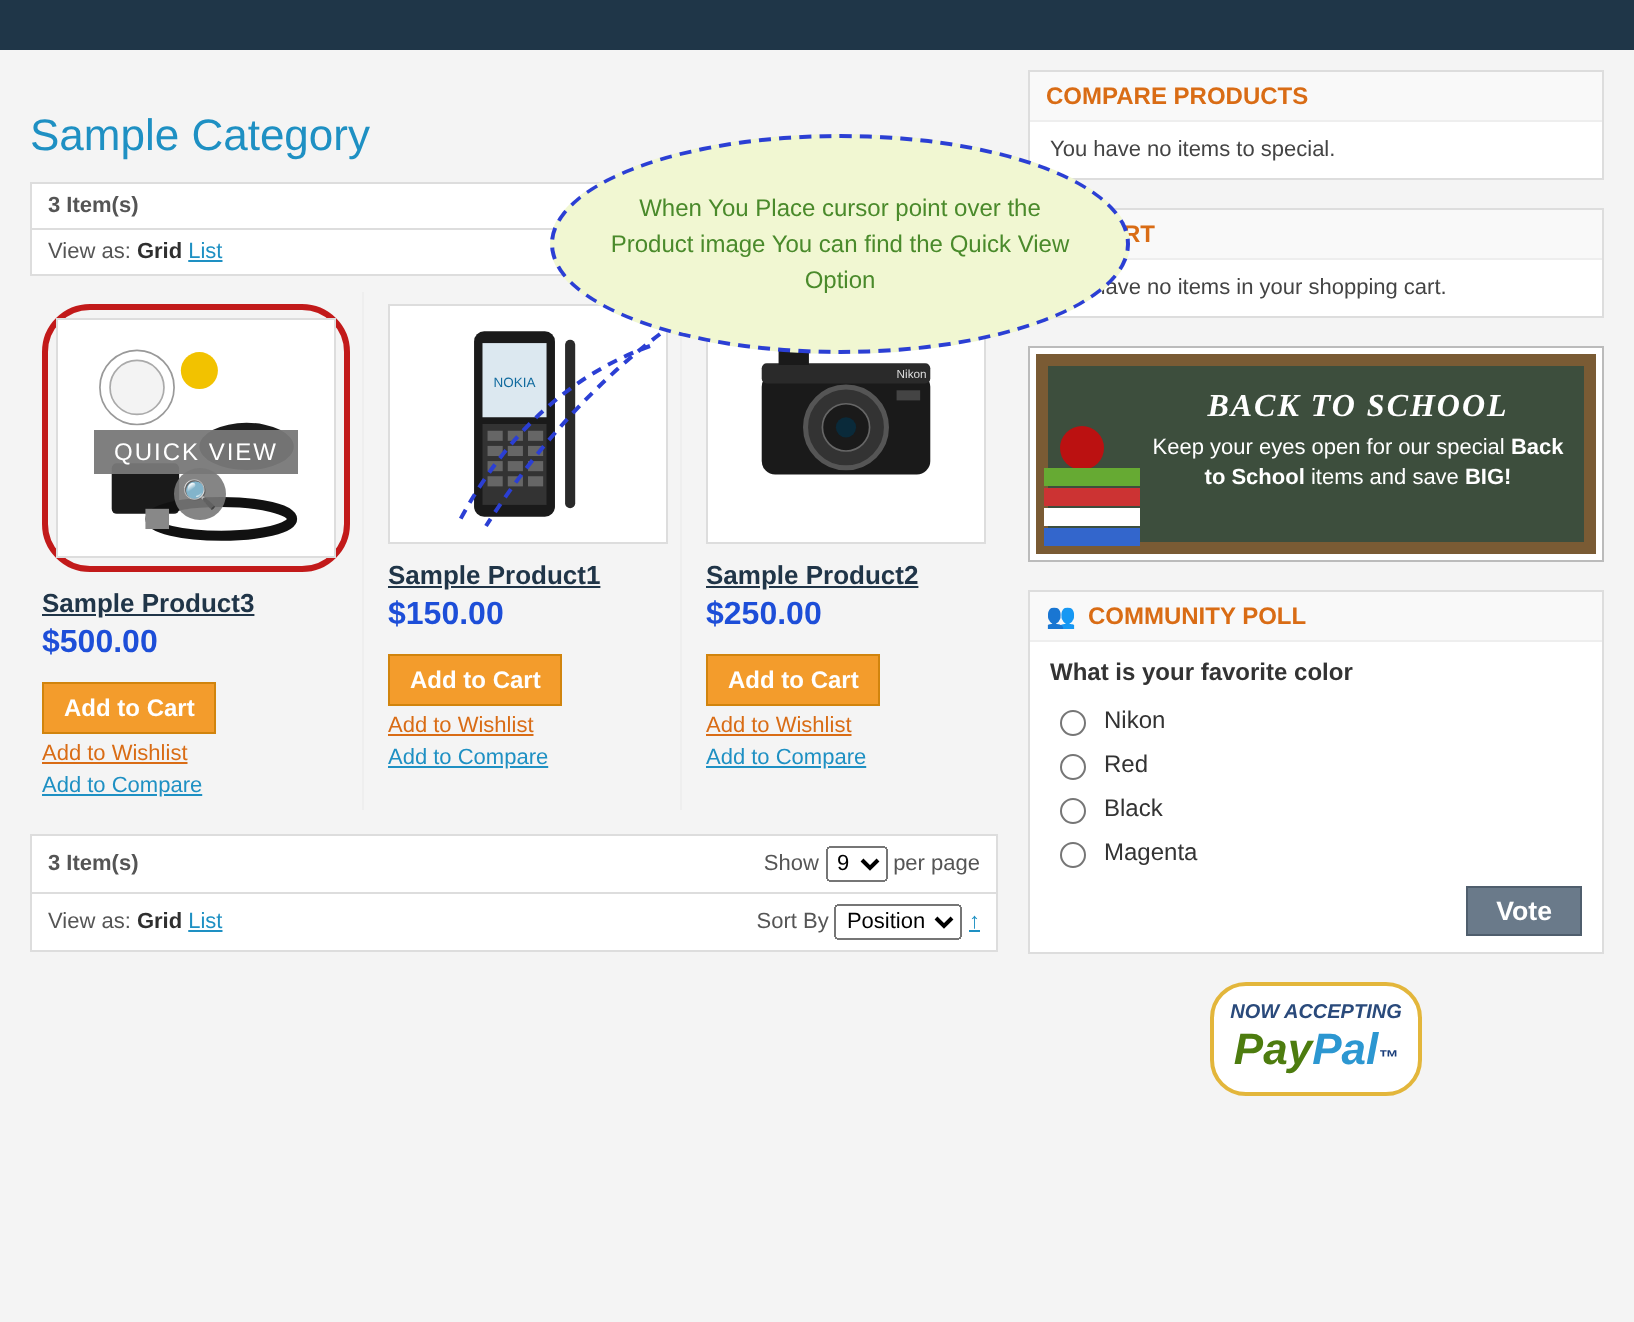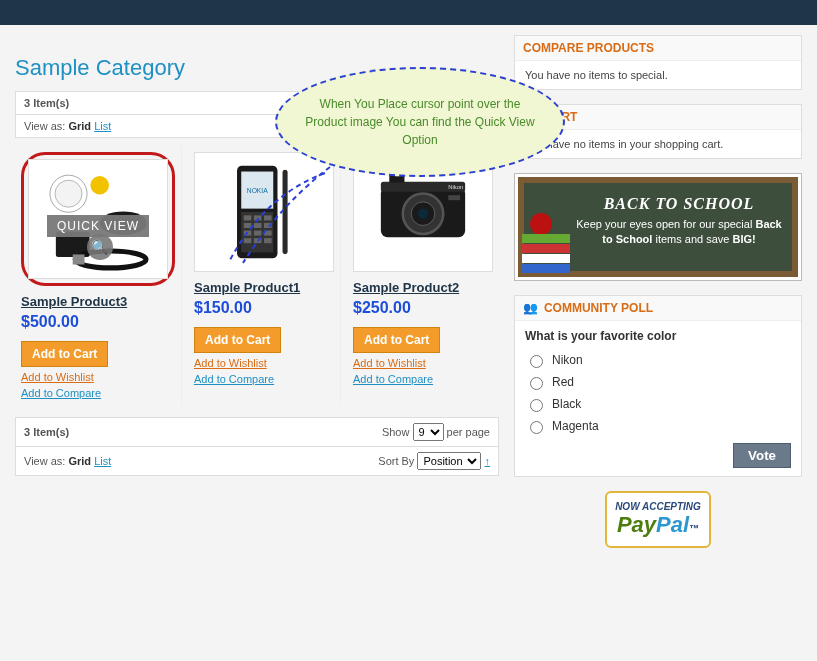--- a/index.html
+++ b/index.html
@@ -36,21 +36,21 @@
     .chalk { background: #3d4e3d; color:#fff; padding:12px 10px 12px 52px; position:relative; border:6px solid #7a5b34; min-height:100px;}
     .chalk h3{margin:0 0 4px; font-family:cursive; font-style:italic; font-size:16px; text-align:center; letter-spacing:1px;}
     .chalk p{margin:0; text-align:center; font-size:11px; line-height:1.4;}
     .books{position:absolute;left:-2px;bottom:-2px;width:48px;height:60px;}
     .apple{width:22px;height:22px;background:#b11;border-radius:50%;position:absolute;bottom:38px;left:8px;}
     .bookstack{position:absolute;bottom:0;left:0;width:48px;}
     .bk{height:9px;margin-top:1px;}
     .pollq{font-weight:bold;color:#333;margin-bottom:6px;font-size:12px;}
     .pollopt{display:flex;align-items:center;gap:6px;padding:3px 0;font-size:12px;color:#333;}
     .votebtn{background:#6a7a8a;color:#fff;border:1px solid #4f5e6d;padding:4px 14px;font-weight:bold;cursor:pointer;float:right;margin-top:6px;}
-    .paypal{align-self:center;border:2px solid #e3b63b;border-radius:6px;background:#fff;padding:8px 8px;text-align:center;}
+    .paypal{align-self:center;border:2px solid #e3b63b;border-radius:18px;background:#fff;padding:8px 8px;text-align:center;}
     .pp1{font-size:10px;font-weight:bold;color:#2a4a7b;font-style:italic;}
     .pp2{font-size:22px;font-weight:bold;font-style:italic;}
     .pp2 .a{color:#4d7c0f;font-style:italic;} .pp2 .b{color:#2c97d1;}
     .callout{position:absolute;top:42px;left:275px;width:290px;height:110px;border:2px dashed #2b3fd4;border-radius:50%;background:#f1f7d2;display:flex;align-items:center;justify-content:center;padding:14px 26px;text-align:center;color:#4a8a2b;font-size:12px;line-height:1.5;z-index:10;}
     .callout-tail{position:absolute;top:140px;left:225px;width:110px;height:100px;z-index:9;}
     svg.icon{width:100%;height:100%;}
     .clear{clear:both;}
   </style>
 </head>
 <body>

